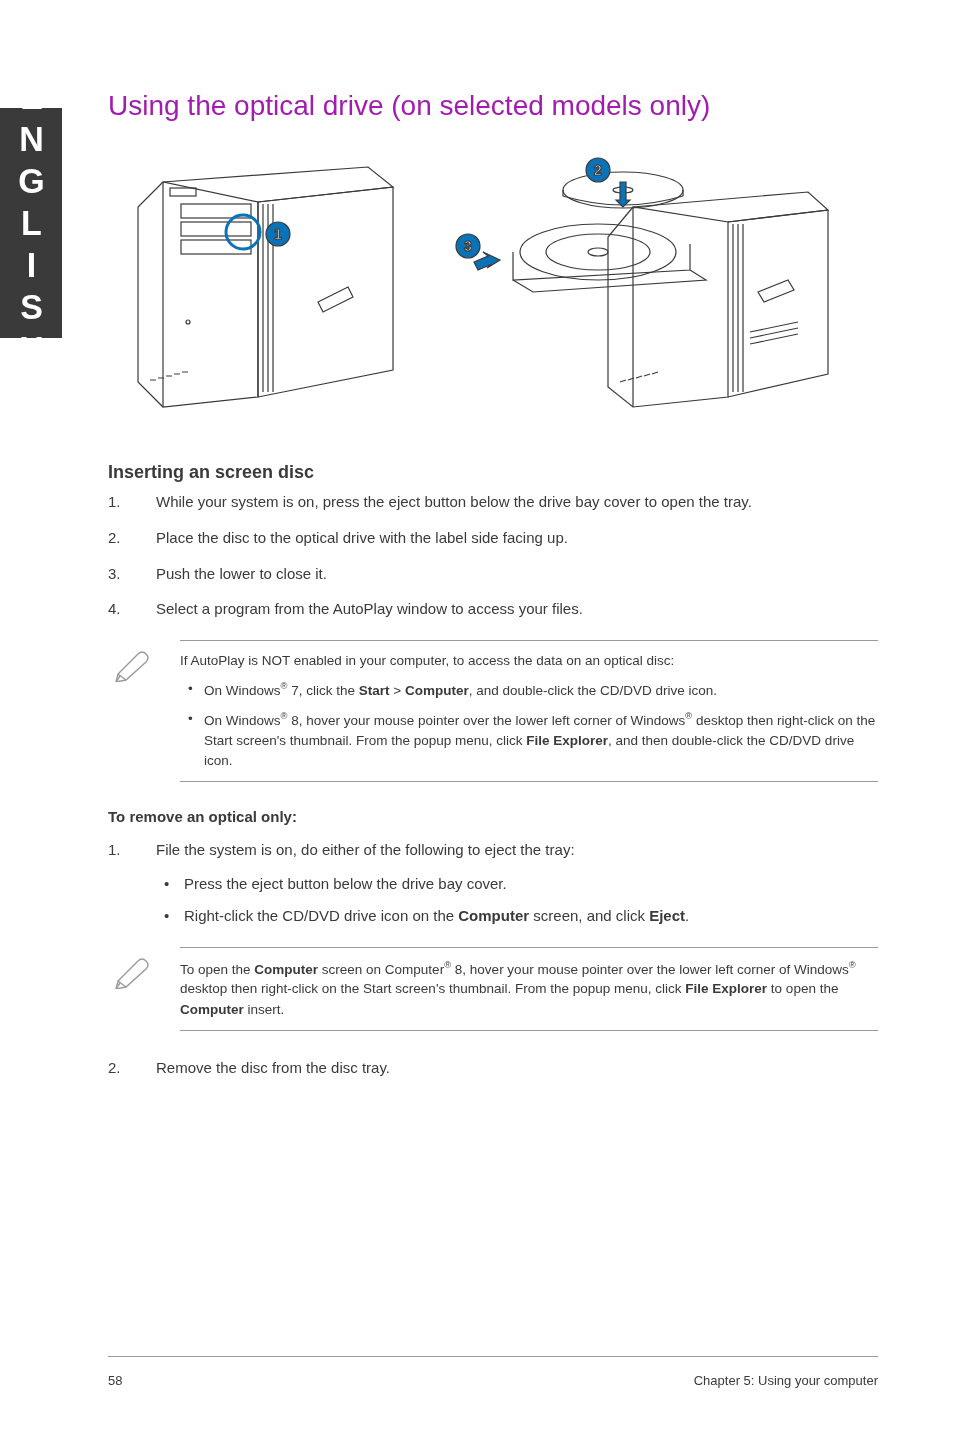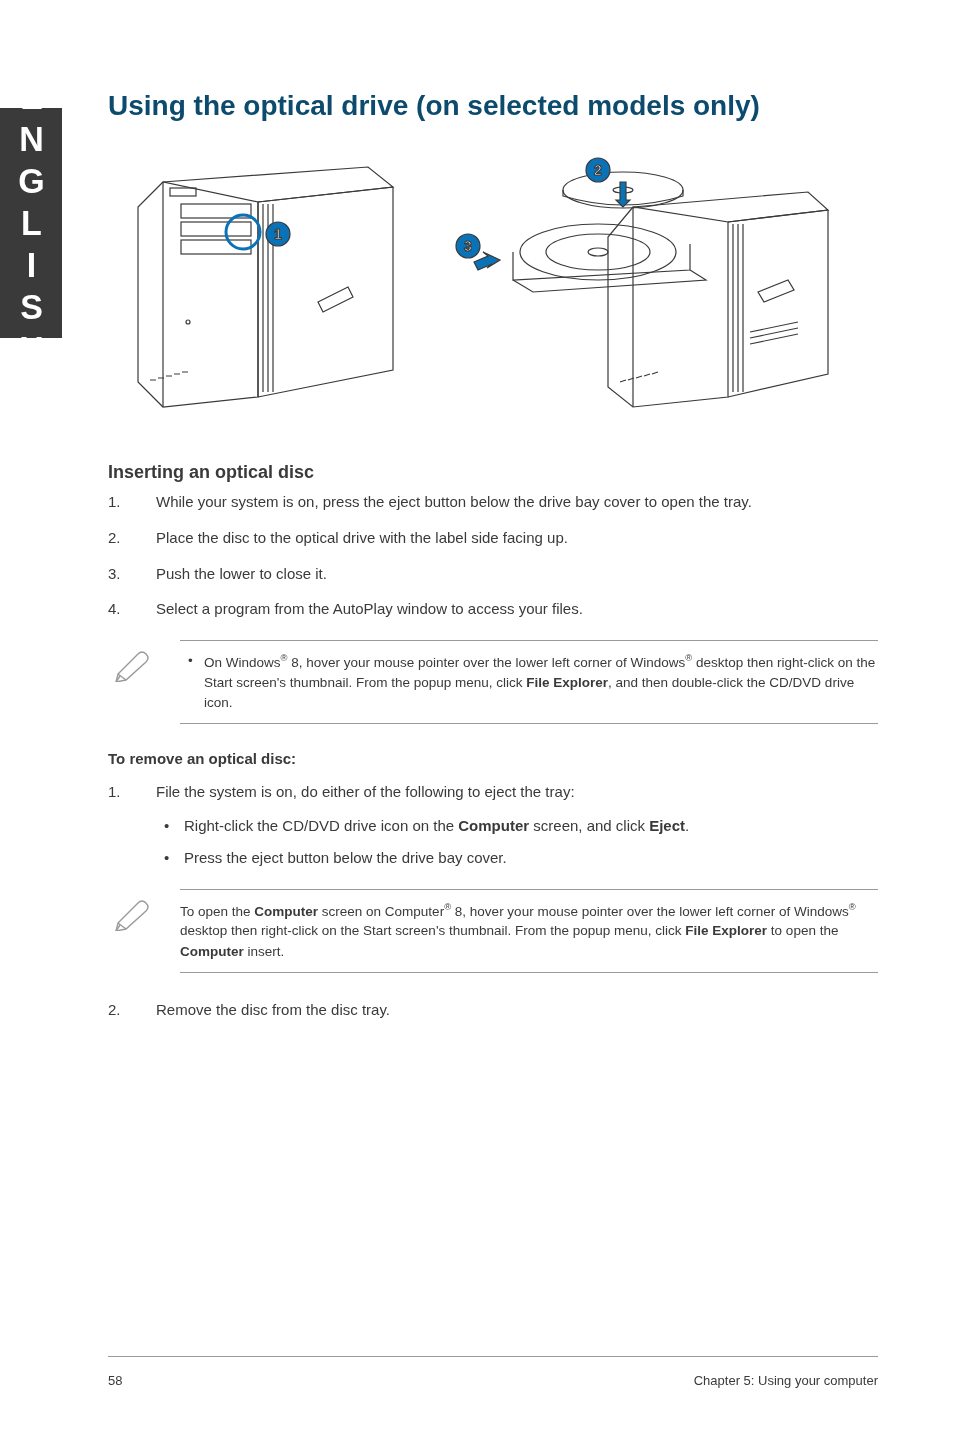--- a/index.html
+++ b/index.html
@@ -33,22 +33,22 @@
   font-family: Arial, sans-serif;
 }
 .content {
   position: absolute;
   left: 108px;
   top: 90px;
   width: 770px;
 }
 h1 {
   font-size: 28px;
-  font-weight: bold;
-  color: #0c4a6e;
+  font-weight: normal;
+  color: #a21caf;
   margin-bottom: 30px;
 }
 .figure-row {
   display: flex;
   gap: 30px;
   margin-bottom: 50px;
 }
 .drawing {
   fill: none;
   stroke: #3a3a3a;
@@ -248,54 +248,58 @@
       <polygon class="arrow-blue" points="185,55 178,48 182,48 182,30 188,30 188,48 192,48"></polygon>
       <circle class="callout-circle" cx="160" cy="18" r="12"></circle>
       <text class="callout-text" x="160" y="18">2</text>
 
       <polygon class="arrow-blue" points="62,108 45,100 50,104 36,110 40,118 54,112 49,116"></polygon>
       <circle class="callout-circle" cx="30" cy="94" r="12"></circle>
       <text class="callout-text" x="30" y="94">3</text>
     </svg>
   </div>
 
-  <h2>Inserting an optical disc</h2>
+  <h2>Inserting an screen disc</h2>
   <ol>
     <li>While your system is on, press the eject button below the drive bay cover to open the tray.</li>
     <li>Place the disc to the optical drive with the label side facing up.</li>
     <li>Push the lower to close it.</li>
     <li>Select a program from the AutoPlay window to access your files.</li>
   </ol>
 
   <div class="note-block">
     <svg class="pencil" viewBox="0 0 40 40">
       <path d="M6 32 L26 12 Q30 8 34 12 Q38 16 34 20 L14 38 L4 40 Z" fill="none" stroke="#9a9a9a" stroke-width="1.4"></path>
       <path d="M6 32 L14 38" stroke="#9a9a9a" stroke-width="1.4"></path>
       <path d="M4 40 L8 34" stroke="#9a9a9a" stroke-width="1.4"></path>
     </svg>
     <hr>
     <div class="ntext">
+      <span>If AutoPlay is NOT enabled in your computer, to access the data on an optical disc:</span>
       <ul>
+        <li>
+          <span>On Windows</span><sup>®</sup><span> 7, click the </span><b>Start</b><span> &gt; </span><b>Computer</b><span>, and double-click the CD/DVD drive icon.</span>
+        </li>
         <li>
           <span>On Windows</span><sup>®</sup><span> 8, hover your mouse pointer over the lower left corner of Windows</span><sup>®</sup><span> desktop then right-click on the Start screen's thumbnail. From the popup menu, click </span><b>File Explorer</b><span>, and then double-click the CD/DVD drive icon.</span>
         </li>
       </ul>
     </div>
     <hr class="btm">
   </div>
 
-  <p class="sub">To remove an optical disc:</p>
+  <p class="sub">To remove an optical only:</p>
   <ol>
     <li>
       <span>File the system is on, do either of the following to eject the tray:</span>
       <ul class="inner">
+        <li>Press the eject button below the drive bay cover.</li>
         <li>
           <span>Right-click the CD/DVD drive icon on the </span><b>Computer</b><span> screen, and click </span><b>Eject</b><span>.</span>
         </li>
-        <li>Press the eject button below the drive bay cover.</li>
       </ul>
     </li>
   </ol>
 
   <div class="note-block">
     <svg class="pencil" viewBox="0 0 40 40">
       <path d="M6 32 L26 12 Q30 8 34 12 Q38 16 34 20 L14 38 L4 40 Z" fill="none" stroke="#9a9a9a" stroke-width="1.4"></path>
       <path d="M6 32 L14 38" stroke="#9a9a9a" stroke-width="1.4"></path>
       <path d="M4 40 L8 34" stroke="#9a9a9a" stroke-width="1.4"></path>
     </svg>

